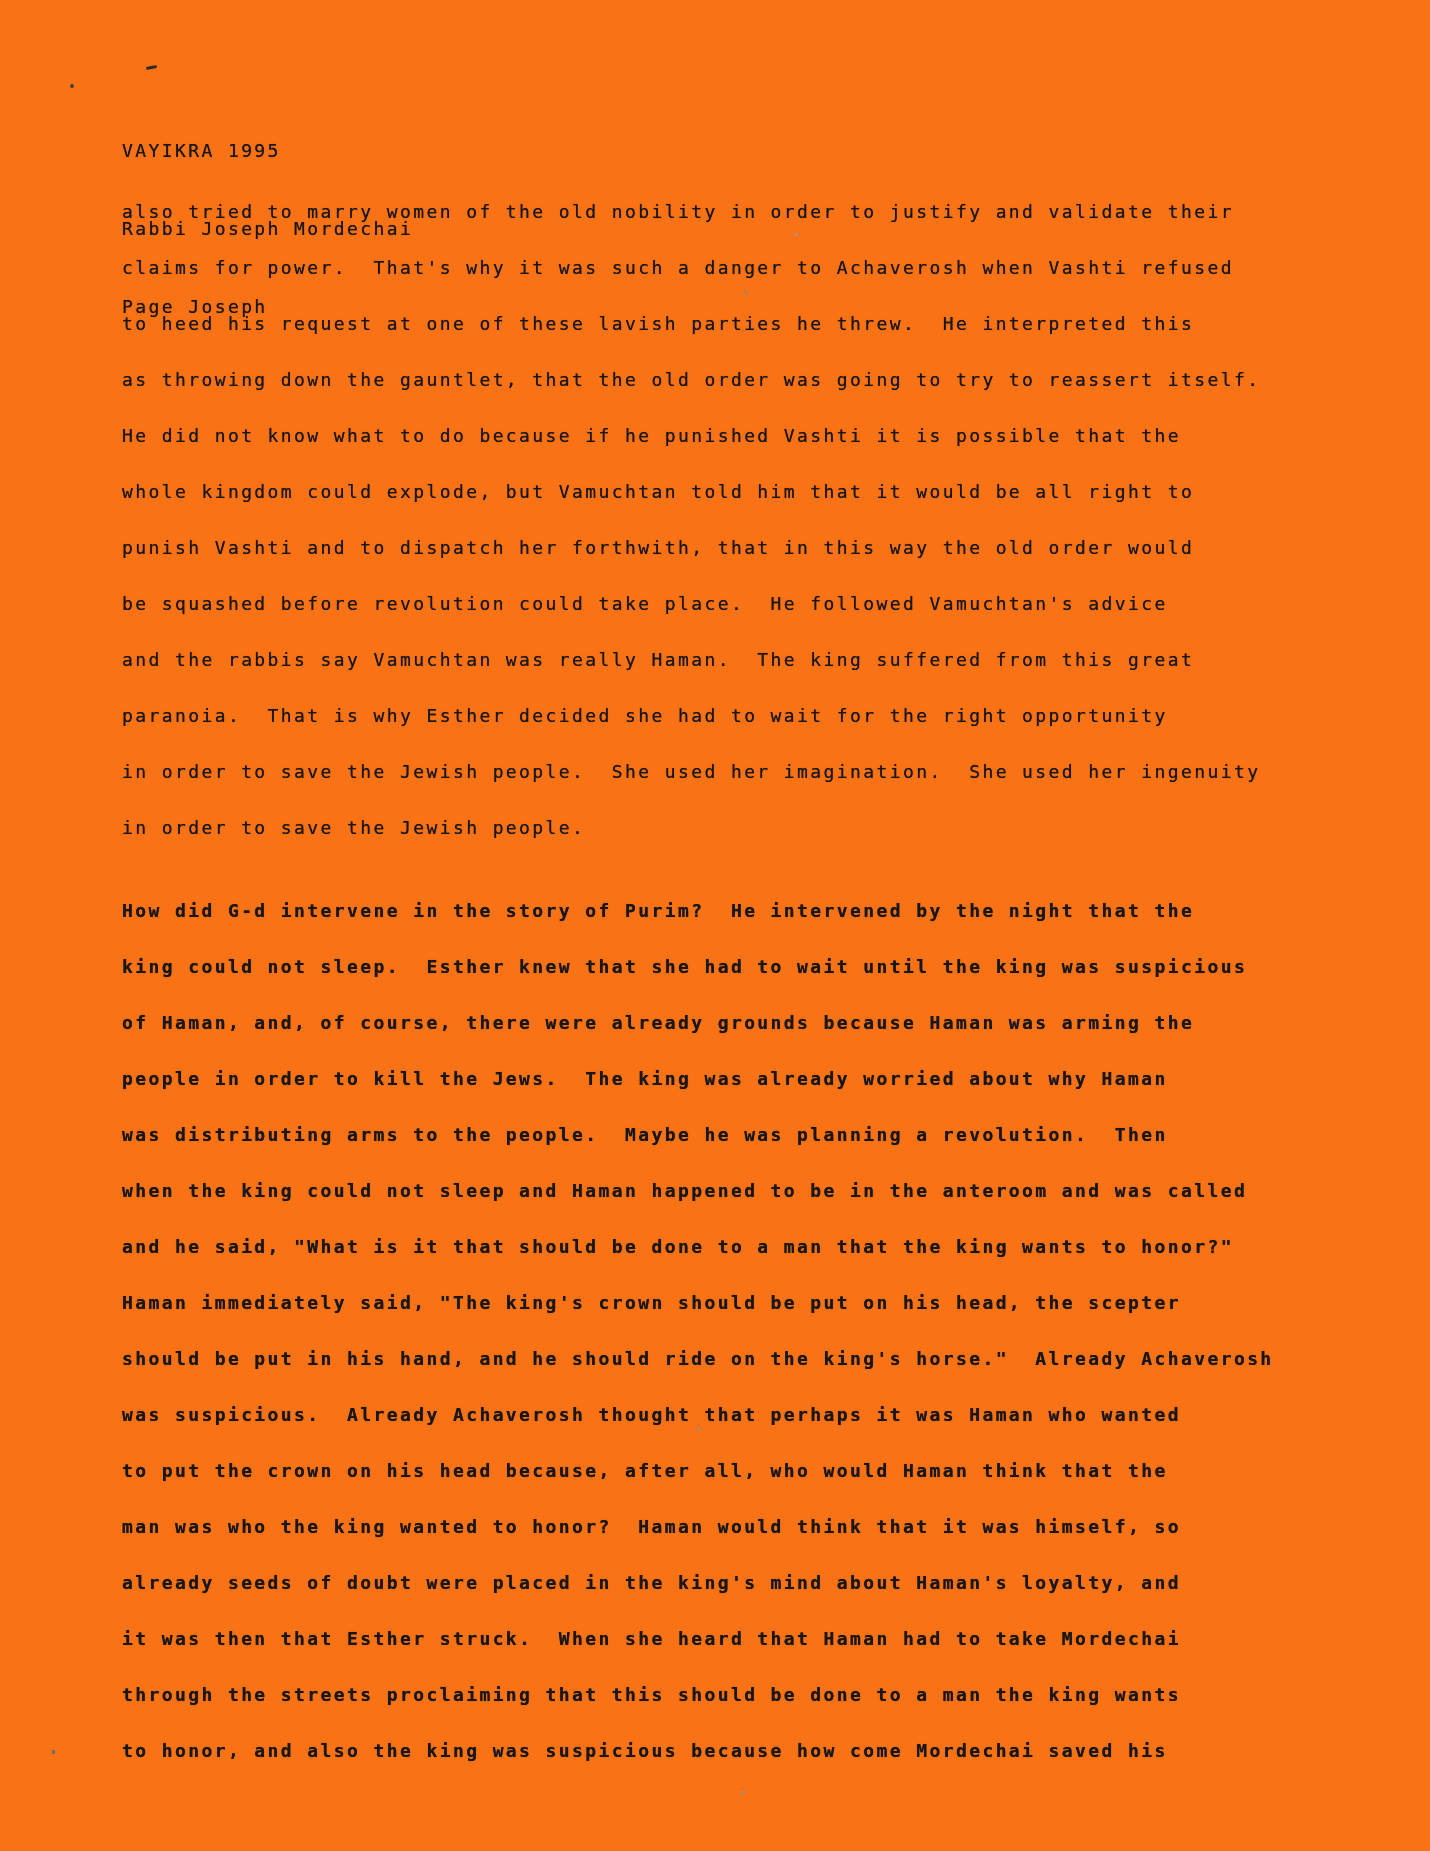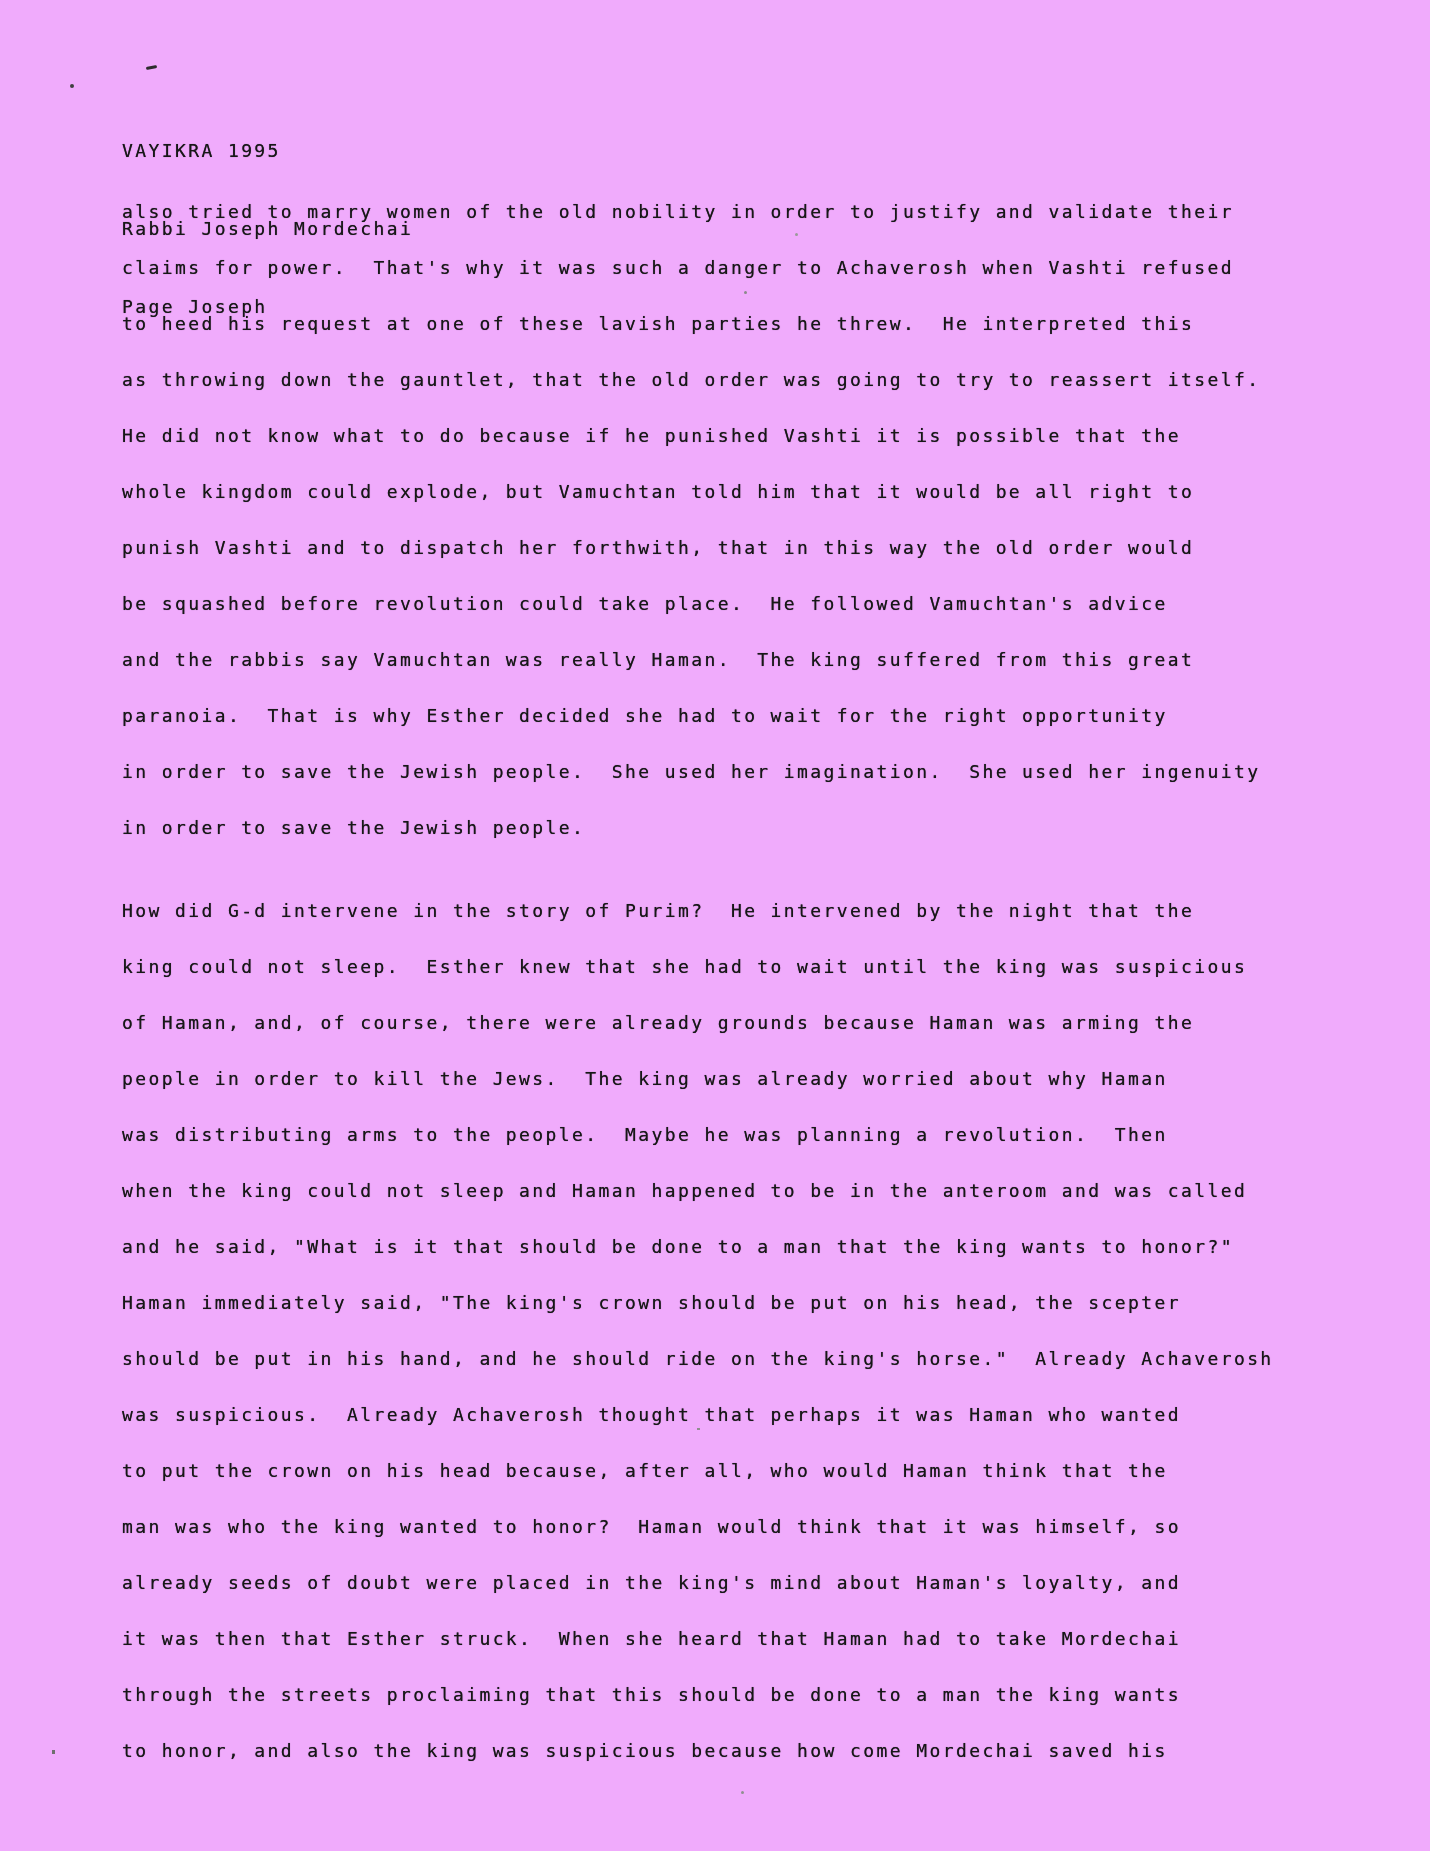--- a/index.html
+++ b/index.html
@@ -4,21 +4,21 @@
 <style>
   html, body {
     margin: 0;
     padding: 0;
     background: #ffffff;
   }
   .page {
     position: relative;
     width: 1430px;
     height: 1851px;
-    background: #f0abfc;
+    background: #f97316;
     overflow: hidden;
     font-family: "DejaVu Sans Mono", "Liberation Mono", monospace;
     color: #171717;
     text-shadow: 0 0 0.7px rgba(10,10,10,0.75);
   }
   .doc-header {
     position: absolute;
     left: 122px;
     top: 86px;
     font-size: 18px;
@@ -33,20 +33,21 @@
     font-size: 18px;
     letter-spacing: 2.4px;
   }
   .para {
     margin: 0;
     white-space: pre;
     line-height: 56px;
   }
   .para-gap {
     margin-top: 27px;
+    font-weight: bold;
   }
   .speck {
     position: absolute;
     background: #3a3a3a;
   }
   .speck-dash {
     left: 146px; top: 66px; width: 11px; height: 3px;
     border-radius: 2px;
     transform: rotate(-10deg);
     background: #2c2c2c;

